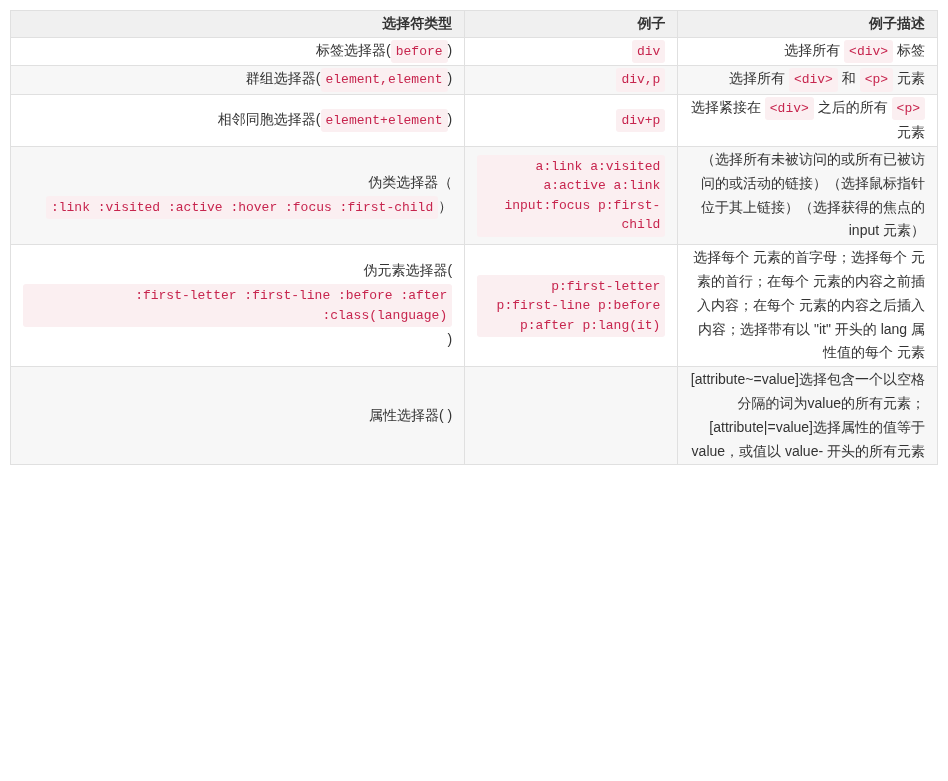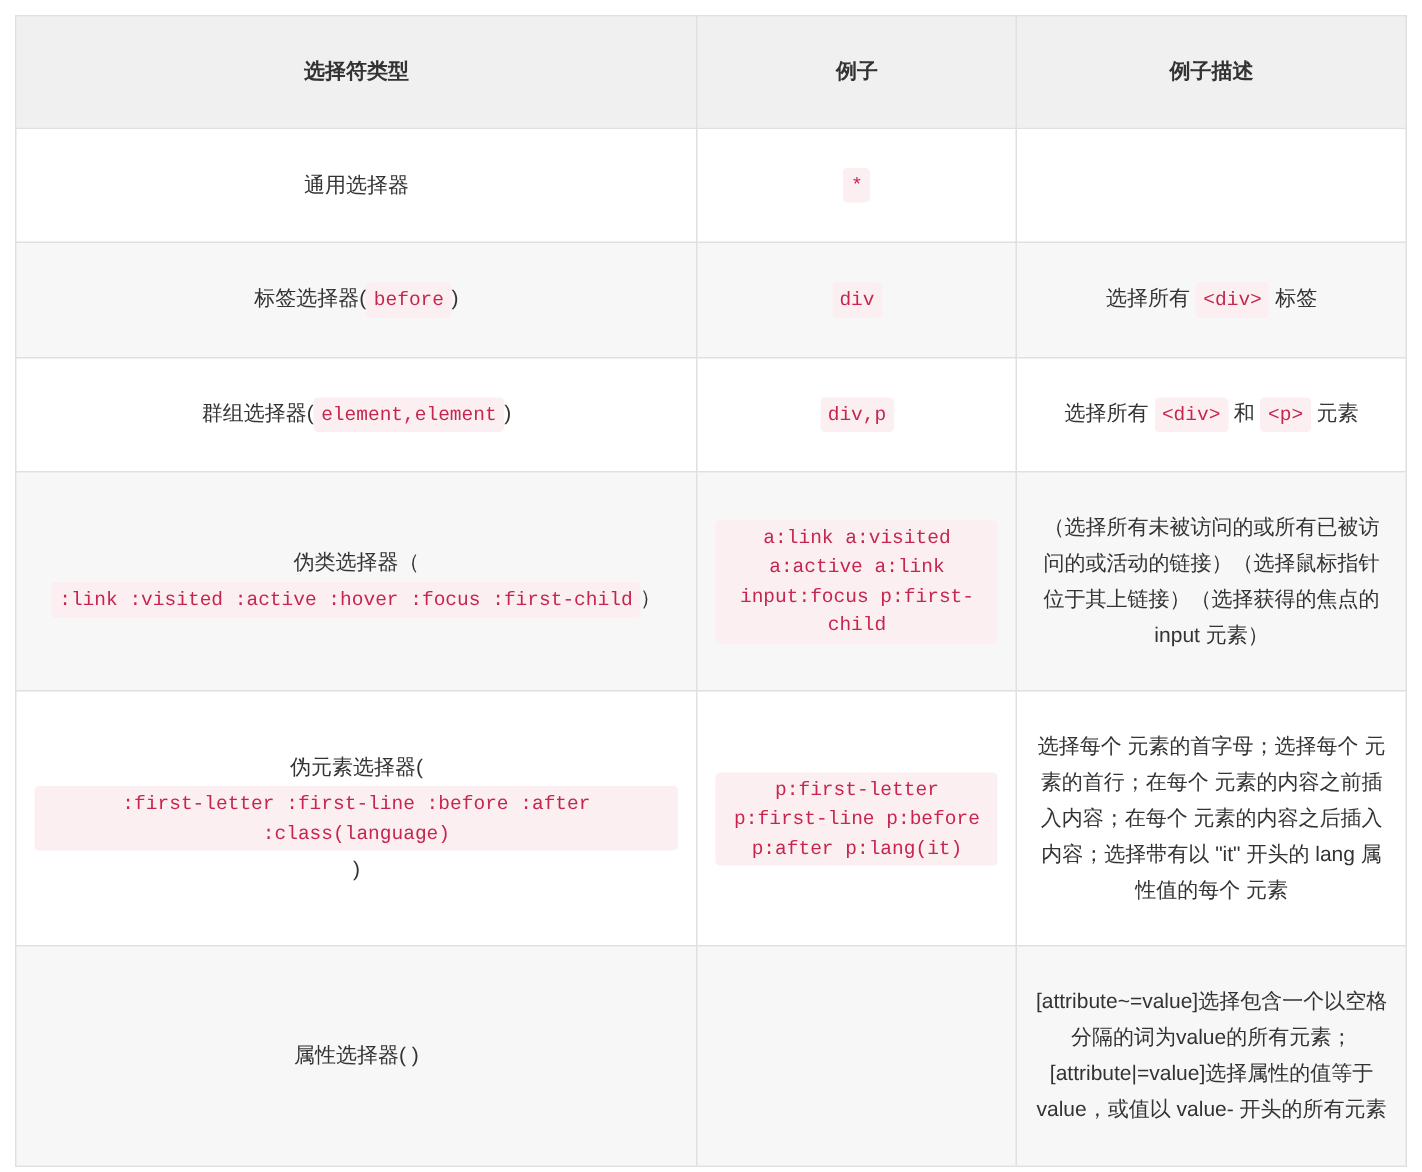--- a/index.html
+++ b/index.html
@@ -14,22 +14,22 @@
       background: #fff;
       padding: 10px;
     }
     table {
       width: 100%;
       border-collapse: collapse;
       table-layout: fixed;
     }
     th, td {
       border: 1px solid #e0e0e0;
-      padding: 25px 12px;
-      text-align: center;
+      padding: 1px 12px;
+      text-align: right;
       vertical-align: middle;
       word-wrap: break-word;
       line-height: 1.7;
     }
     th {
       background: #f0f0f0;
       font-weight: 600;
       color: #333;
     }
     tbody tr:nth-child(even) {
@@ -66,34 +66,34 @@
     <col class="col3">
   </colgroup>
   <thead>
     <tr>
       <th>选择符类型</th>
       <th>例子</th>
       <th>例子描述</th>
     </tr>
   </thead>
   <tbody id="tbody">
-  <tr>
-        <td>通用选择器</td>
-        <td><code class="multi">*</code></td>
-        <td></td>
-      </tr>
       <tr>
         <td>标签选择器(<code>before</code>)</td>
         <td><code class="multi">div</code></td>
         <td>选择所有 <code>&lt;div&gt;</code> 标签</td>
       </tr>
       <tr>
         <td>群组选择器(<code>element,element</code>)</td>
         <td><code class="multi">div,p</code></td>
         <td>选择所有 <code>&lt;div&gt;</code> 和 <code>&lt;p&gt;</code> 元素</td>
+      </tr>
+      <tr>
+        <td>相邻同胞选择器(<code>element+element</code>)</td>
+        <td><code class="multi">div+p</code></td>
+        <td>选择紧接在 <code>&lt;div&gt;</code> 之后的所有 <code>&lt;p&gt;</code> 元素</td>
       </tr>
       <tr>
         <td>伪类选择器（<code class="multi">:link :visited :active :hover :focus :first-child</code>）</td>
         <td><code class="multi">a:link a:visited a:active a:link input:focus p:first-child</code></td>
         <td>（选择所有未被访问的或所有已被访问的或活动的链接）（选择鼠标指针位于其上链接）（选择获得的焦点的input 元素）</td>
       </tr>
       <tr>
         <td>伪元素选择器(<code class="multi">:first-letter :first-line :before :after :class(language)</code>)</td>
         <td><code class="multi">p:first-letter p:first-line p:before p:after p:lang(it)</code></td>
         <td>选择每个 元素的首字母；选择每个 元素的首行；在每个 元素的内容之前插入内容；在每个 元素的内容之后插入内容；选择带有以 "it" 开头的 lang 属性值的每个 元素</td>

